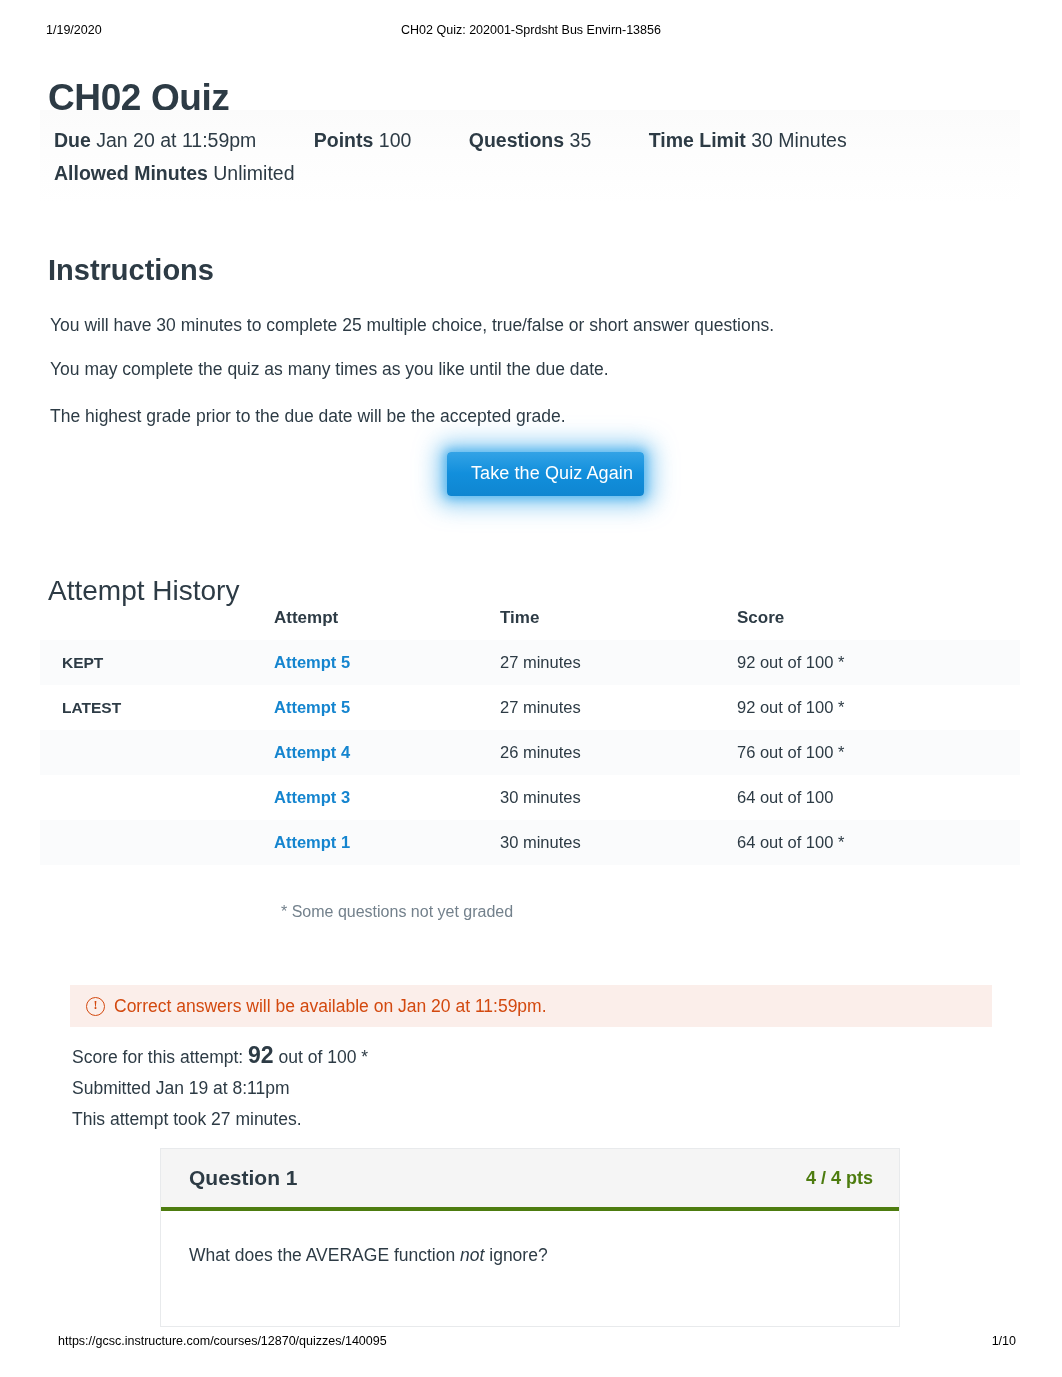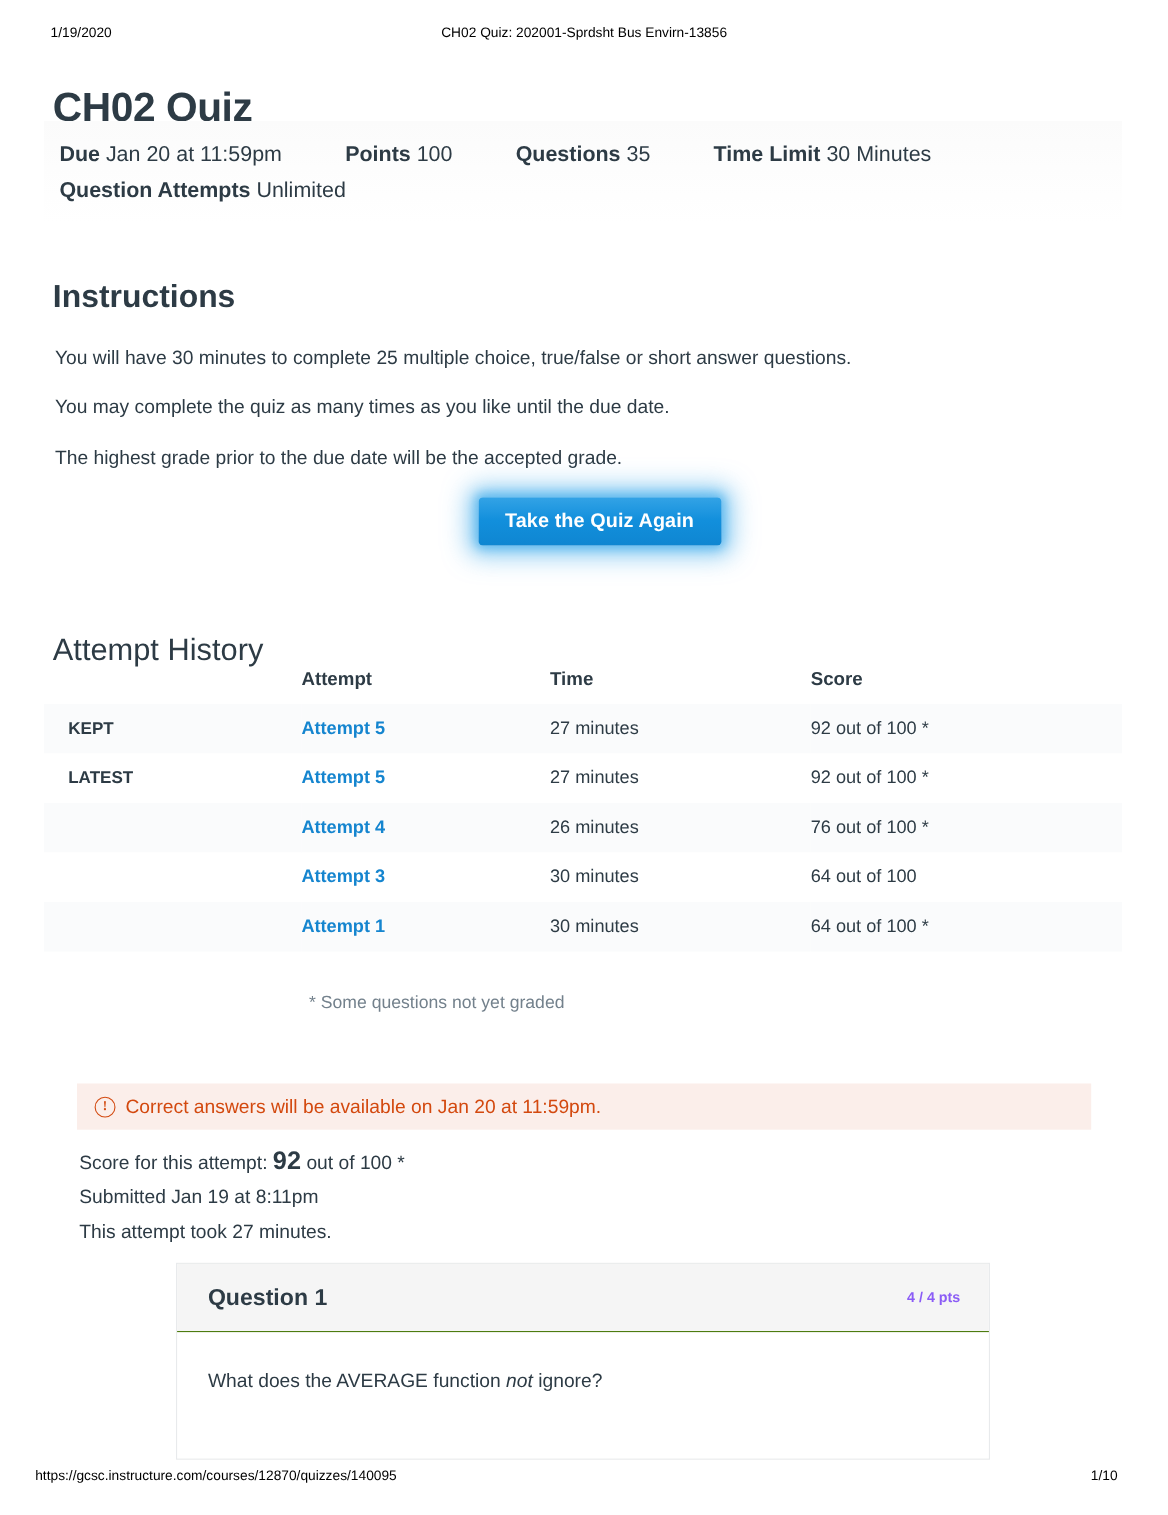--- a/index.html
+++ b/index.html
@@ -43,21 +43,21 @@
     position: absolute;
     top: 1334px;
     left: 0;
     width: 1062px;
     height: 16px;
     font-size: 12.5px;
     color: #000;
   }
   .print-footer .pf-url {
     position: absolute;
-    left: 32px;
+    left: 58px;
   }
   .print-footer .pf-page {
     position: absolute;
     right: 46px;
   }
 
   
   .content {
     position: absolute;
     top: 0;
@@ -132,22 +132,22 @@
     left: 0;
     top: 452px;
     width: 1062px;
     text-align: center;
   }
   .take-quiz-btn {
     display: inline-block;
     background: linear-gradient(180deg,#33a3e6 0%, #128fdc 48%, #0f86d1 100%);
     color: #ffffff;
     font-size: 18px;
-    font-weight: 700;
-    padding: 11px 25px 12px 24px;
+    font-weight: 400;
+    padding: 11px 11px 12px 24px;
     border: none;
     border-radius: 4px;
     box-shadow: 0 0 22px 10px rgba(60,170,235,0.55),
                 0 0 10px 3px rgba(70,175,235,0.7);
     font-family: "Liberation Sans", sans-serif;
     cursor: pointer;
     letter-spacing: 0.1px;
     margin-left: 29px;
   }
 
@@ -256,37 +256,37 @@
     position: absolute;
     left: 160px;
     top: 1148px;
     width: 740px;
     background: #ffffff;
     border: 1px solid #e8eaec;
     box-sizing: border-box;
   }
   .q-header {
     background: #f5f5f5;
-    border-bottom: 1px solid #4d7c0f;
+    border-bottom: 4px solid #4d7c0f;
     height: 62px;
     display: flex;
     align-items: center;
     justify-content: space-between;
     padding: 0 26px 0 28px;
     box-sizing: border-box;
   }
   .q-header .q-title {
     font-size: 21px;
     font-weight: 700;
     color: #2d3b45;
   }
   .q-header .q-pts {
-    font-size: 13px;
-    font-weight: 700;
-    color: #8b5cf6;
+    font-size: 18px;
+    font-weight: 700;
+    color: #4d7c0f;
   }
   .q-body {
     padding: 34px 28px 60px 28px;
     font-size: 17.5px;
     color: #2d3b45;
   }
   .q-body em { font-style: italic; }
 </style>
 </head>
 <body>
@@ -314,21 +314,21 @@
         <span class="lbl">Questions</span>
         <span class="val">35</span>
       </span>
       <span class="meta-item">
         <span class="lbl">Time Limit</span>
         <span class="val">30 Minutes</span>
       </span>
     </div>
     <div class="row">
       <span class="meta-item">
-        <span class="lbl">Question Attempts</span>
+        <span class="lbl">Allowed Minutes</span>
         <span class="val">Unlimited</span>
       </span>
     </div>
   </div>
 
   <h2 class="instructions-h">Instructions</h2>
   <p class="instr-p p1">You will have 30  minutes to complete 25 multiple choice, true/false or short answer questions.</p>
   <p class="instr-p p2">You may complete the quiz as many times as you like until the due date.</p>
   <p class="instr-p p3">The highest grade prior to the due date will be the accepted grade.</p>
 

